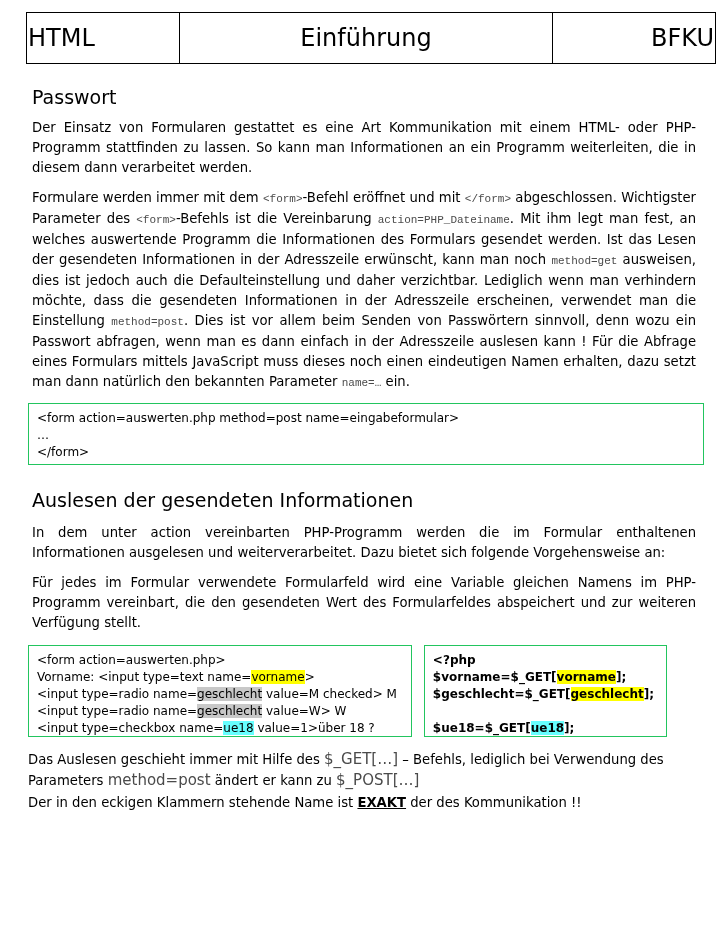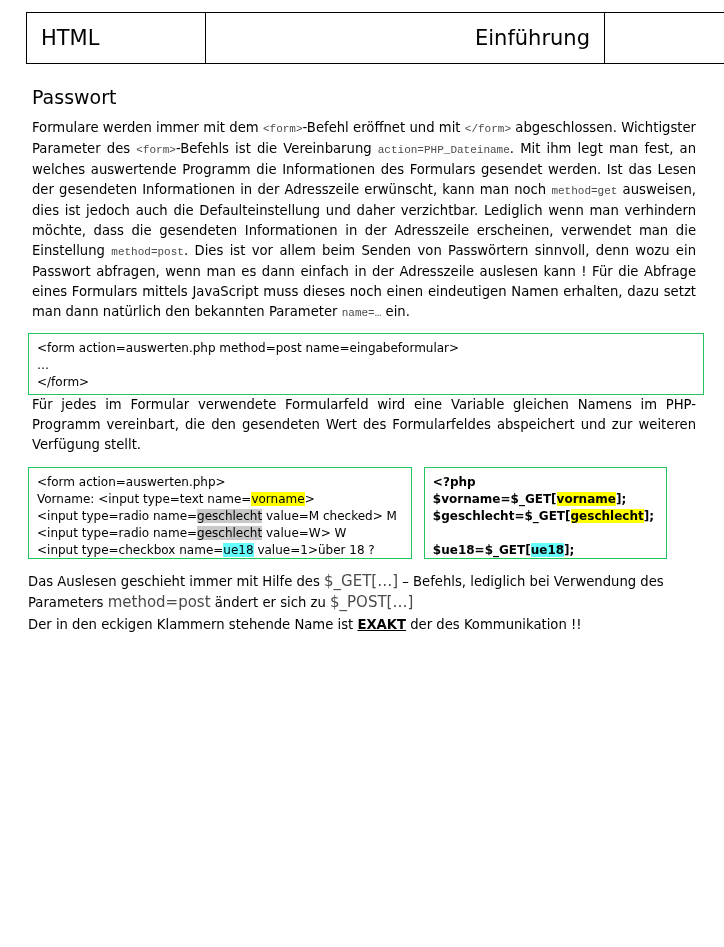--- a/index.html
+++ b/index.html
@@ -26,27 +26,27 @@
   
   .header-table {
     margin: 12px 18px 0 26px;
     border-collapse: collapse;
     width: 680px;
     table-layout: fixed;
   }
   .header-table td {
     border: 1px solid #000;
     height: 46px;
-    font-size: 21px;
+    font-size: 24px;
     font-family: "DejaVu Sans", sans-serif;
-    padding: 2px 14px;
+    padding: 2px 1px;
     vertical-align: middle;
   }
   .hcell-left   { width: 150px; text-align: left; }
-  .hcell-center { width: 370px; text-align: right; }
+  .hcell-center { width: 370px; text-align: center; }
   .hcell-right  { width: 160px; text-align: right; }
 
   
   h2.sec {
     font-size: 19px;
     font-weight: normal;
     margin: 22px 0 10px 32px;
     font-family: "DejaVu Sans", sans-serif;
   }
   h2.sec2 {
@@ -127,41 +127,44 @@
         <tr>
       <td class="hcell-left">HTML</td>
       <td class="hcell-center">Einführung</td>
       <td class="hcell-right">BFKU</td>
     </tr>
   </tbody>
     </table>
 
   <h2 class="sec">Passwort</h2>
 
+  <p class="body">Der Einsatz von Formularen gestattet es eine Art Kommunikation mit einem HTML- oder PHP-Programm stattfinden zu lassen. So kann man Informationen an ein Programm weiterleiten, die in diesem dann verarbeitet werden.</p>
 
   <p class="body"><span>Formulare werden immer mit dem </span><span class="code-inline">&lt;form&gt;</span><span>-Befehl eröffnet und mit </span><span class="code-inline">&lt;/form&gt;</span><span> abgeschlossen. Wichtigster Parameter des </span><span class="code-inline">&lt;form&gt;</span><span>-Befehls ist die Vereinbarung </span><span class="code-inline">action=PHP_Dateiname</span><span>. Mit ihm legt man fest, an welches auswertende Programm die Informationen des Formulars gesendet werden. Ist das Lesen der gesendeten Informationen in der Adresszeile erwünscht, kann man noch </span><span class="code-inline">method=get</span><span> ausweisen, dies ist jedoch auch die Defaulteinstellung und daher verzichtbar. Lediglich wenn man verhindern möchte, dass die gesendeten Informationen in der Adresszeile erscheinen, verwendet man die Einstellung </span><span class="code-inline">method=post</span><span>. Dies ist vor allem beim Senden von Passwörtern sinnvoll, denn wozu ein Passwort abfragen, wenn man es dann einfach in der Adresszeile auslesen kann ! Für die Abfrage eines Formulars mittels JavaScript muss dieses noch einen eindeutigen Namen erhalten, dazu setzt man dann natürlich den bekannten Parameter </span><span class="code-inline">name=…</span><span>  ein.</span></p>
 
   <div class="codebox codebox-wide">&lt;form action=auswerten.php method=post name=eingabeformular&gt;
 …
 &lt;/form&gt;</div>
 
+  <h2 class="sec2">Auslesen der gesendeten Informationen</h2>
 
+  <p class="body">In dem unter action vereinbarten PHP-Programm werden die im Formular enthaltenen Informationen ausgelesen und weiterverarbeitet. Dazu bietet sich folgende Vorgehensweise an:</p>
   <p class="body">Für jedes im Formular verwendete Formularfeld wird eine Variable gleichen Namens im PHP-Programm vereinbart, die den gesendeten Wert des Formularfeldes abspeichert und zur weiteren Verfügung stellt.</p>
 
   <div class="two-col">
     <div class="codebox col-left"><span>&lt;form action=auswerten.php&gt;</span>
 <span>Vorname: &lt;input type=text name=</span><span class="hl-yellow">vorname</span><span>&gt;</span>
 <span>&lt;input type=radio name=</span><span class="hl-grey">geschlecht</span><span> value=M checked&gt; M</span>
 <span>&lt;input type=radio name=</span><span class="hl-grey">geschlecht</span><span> value=W&gt; W</span>
 <span>&lt;input type=checkbox name=</span><span class="hl-cyan">ue18</span><span> value=1&gt;über 18 ?</span></div>
 
     <div class="codebox col-right"><span>&lt;?php</span>
 <span>$vorname=$_GET[</span><span class="hl-yellow">vorname</span><span>];</span>
 <span>$geschlecht=$_GET[</span><span class="hl-yellow">geschlecht</span><span>];</span>
 <span></span>
 <span>$ue18=$_GET[</span><span class="hl-cyan">ue18</span><span>];</span></div>
   </div>
 
-  <p class="footer-p"><span>Das Auslesen geschieht immer mit Hilfe des </span><span class="small-code">$_GET[…]</span><span> – Befehls, lediglich bei Verwendung des Parameters </span><span class="small-code">method=post</span><span> ändert er sich zu </span><span class="small-code">$_POST[…]</span></p>
+  <p class="footer-p"><span>Das Auslesen geschieht immer mit Hilfe des </span><span class="small-code">$_GET[…]</span><span> – Befehls, lediglich bei Verwendung des Parameters </span><span class="small-code">method=post</span><span> ändert er kann zu </span><span class="small-code">$_POST[…]</span></p>
 
   <p class="footer-p" style="margin-top:2px"><span>Der in den eckigen Klammern stehende Name ist </span><span class="u-bold">EXAKT</span><span> der des Kommunikation !!</span></p>
 
 </div>
 
 </body></html>

